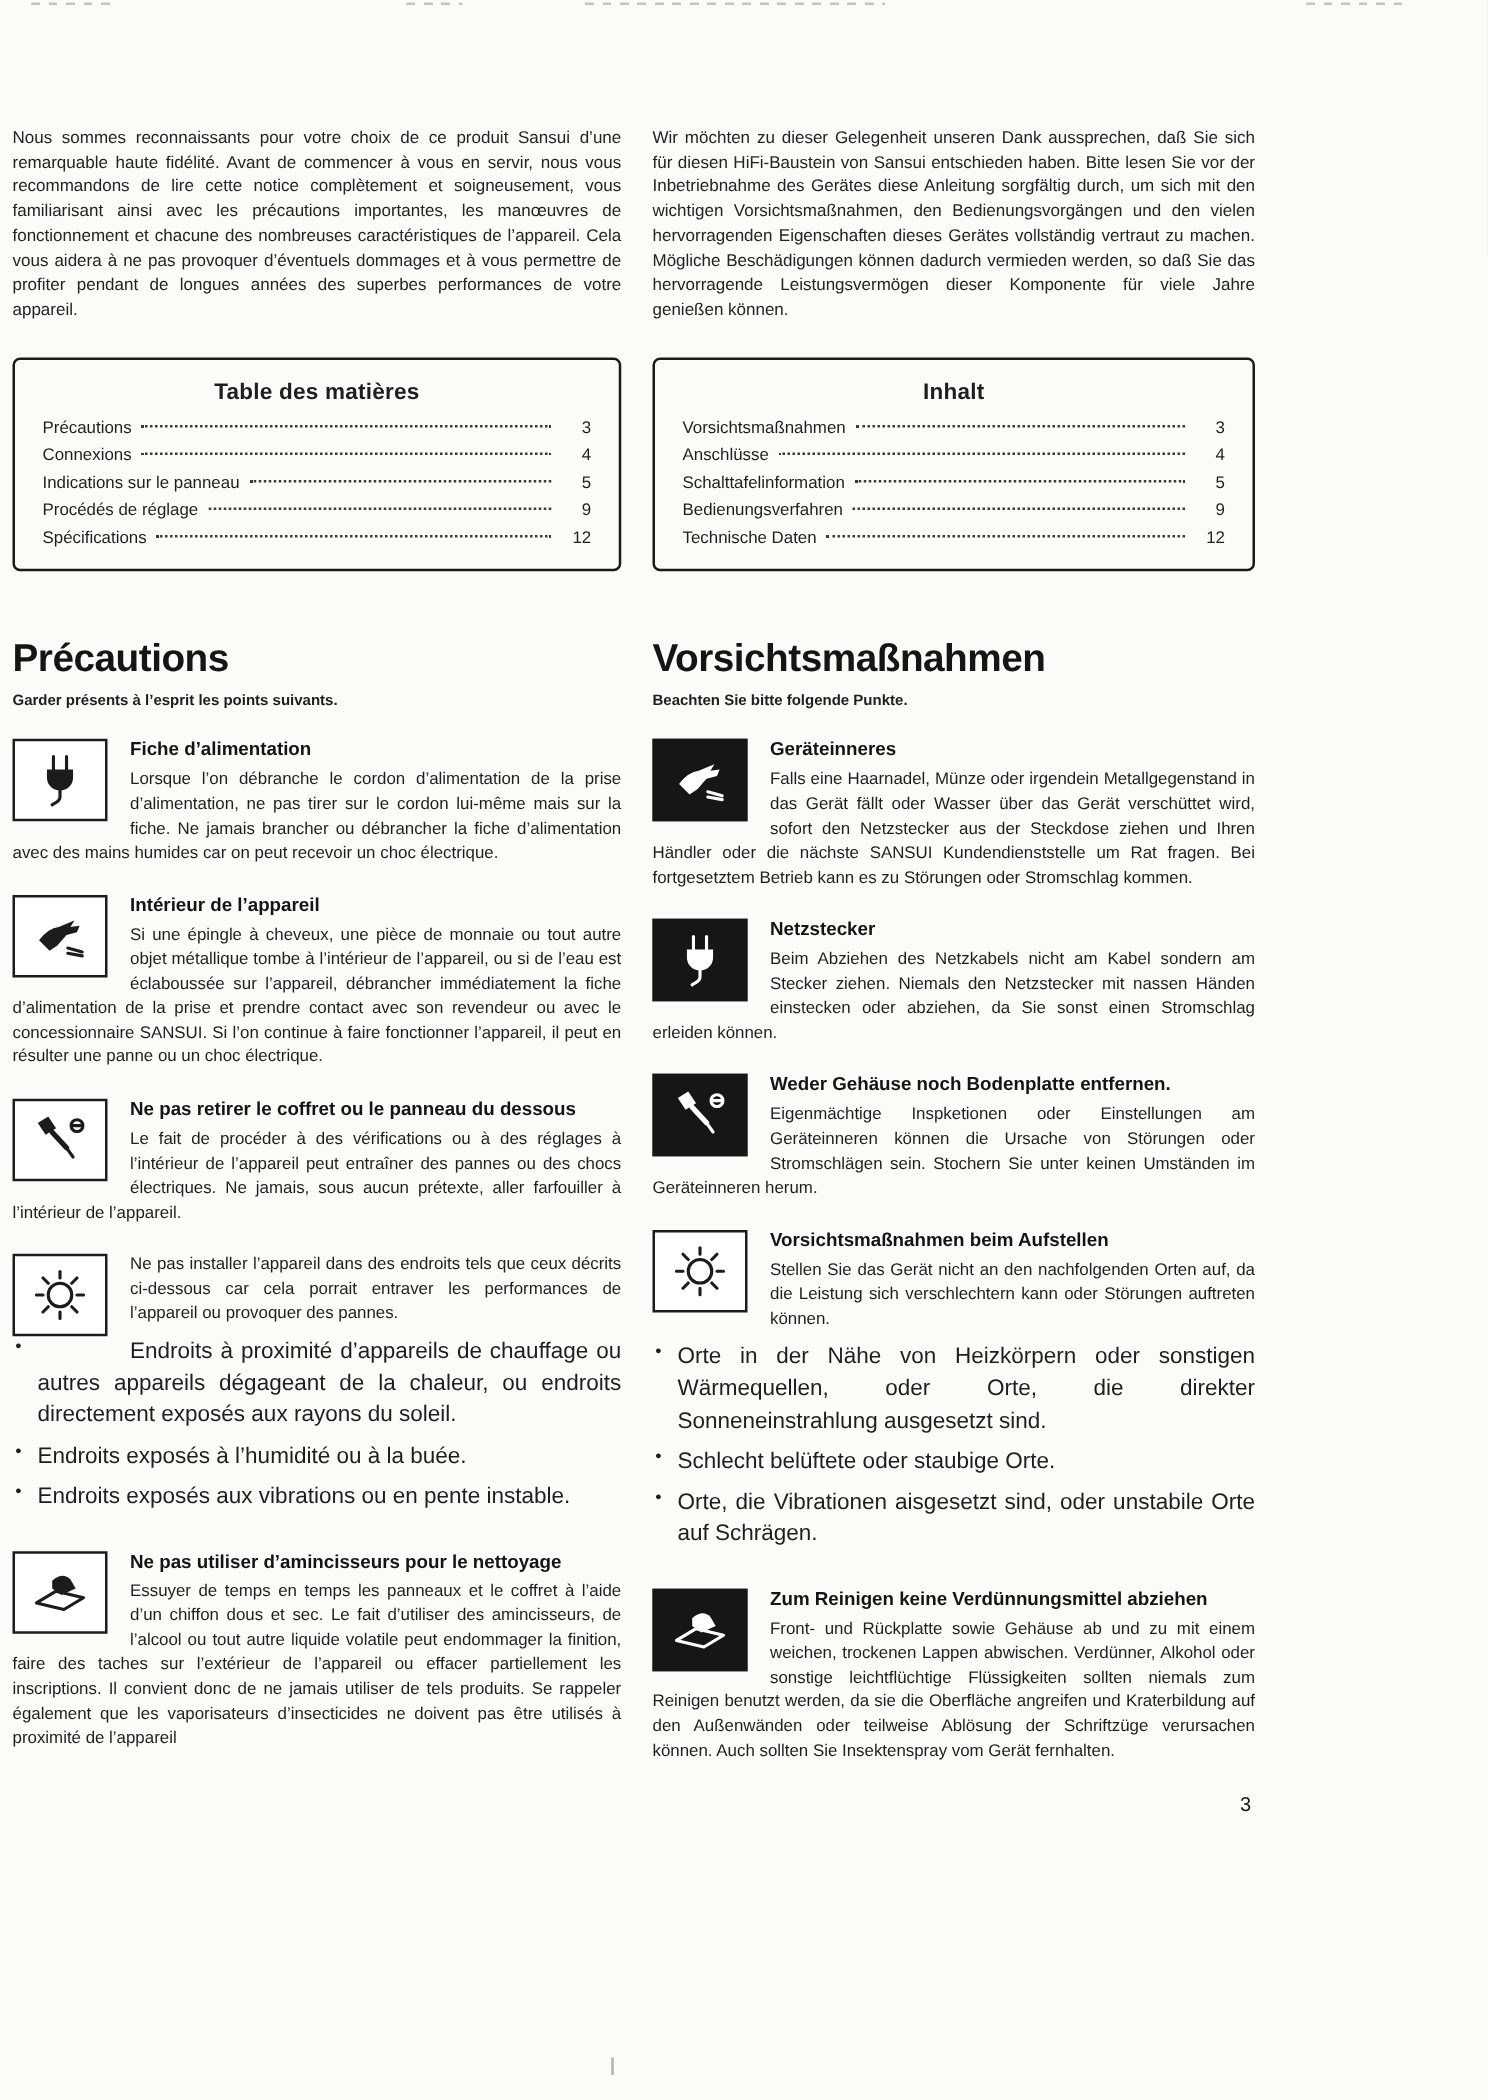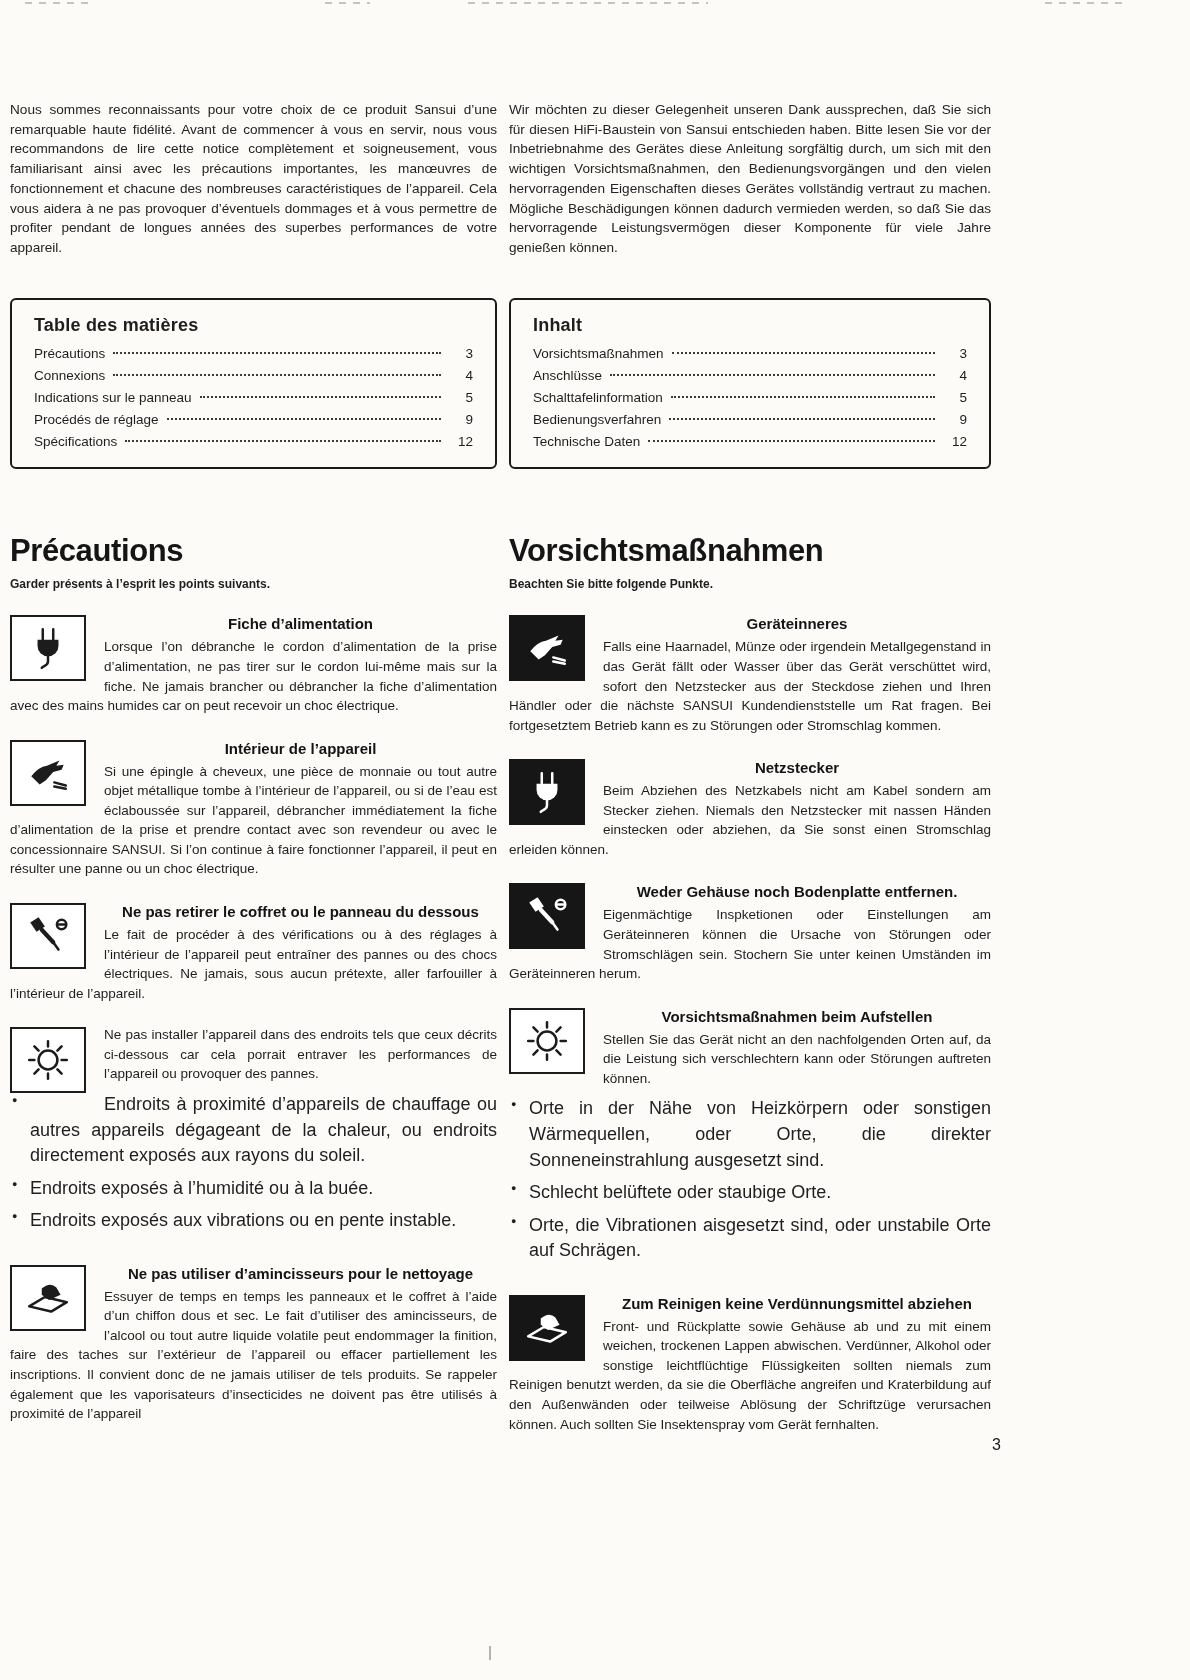--- a/index.html
+++ b/index.html
@@ -19,33 +19,32 @@
   .tick {
     position: absolute; left: 489px; top: 1646px;
     width: 2px; height: 14px; background: #8c8c88; opacity: .65;
   }
   .grid {
     display: grid;
     grid-template-columns: 487px 482px;
     column-gap: 25px;
     padding: 100px 0 0 10px;
     align-items: start;
-    gap: 12px;
   }
   .intro {
     font-size: 13.6px; line-height: 1.45; text-align: justify; color: #232323;
   }
   .toc-box {
     border: 2px solid #1a1a1a;
     border-radius: 6px;
     padding: 15px 22px 16px;
     margin-top: 28px;
     min-height: 146px;
   }
-  .toc-title { font-size: 18px; font-weight: bold; margin-bottom: 8px; letter-spacing: .2px; }
+  .toc-title { font-size: 18px; font-weight: bold; margin-bottom: 8px; letter-spacing: .2px; text-align: center; }
   .toc-item { display: flex; align-items: baseline; font-size: 13.5px; line-height: 1.42; margin-top: 3px; }
   .toc-label { white-space: nowrap; }
   .toc-leader { flex: 1; border-bottom: 2px dotted #3a3a3a; margin: 0 8px; transform: translateY(-4px); min-width: 30px; }
   .toc-page { width: 24px; text-align: right; }
   .main { margin-top: 52px; }
   .main-title { font-size: 31px; font-weight: bold; letter-spacing: -0.4px; color: #151515; }
   .main-subtitle { font-size: 12px; font-weight: bold; margin-top: 8px; }
   .section { display: flow-root; margin-top: 22px; }
   .icon-box {
     float: left;
@@ -54,21 +53,21 @@
     margin: 2px 18px 6px 0;
     display: flex; align-items: center; justify-content: center;
     background: #fff; color: #1c1c1c;
   }
   .icon-box.dark { background: #161616; color: #ffffff; border-color: #161616; }
   .icon-box svg {
     width: 50px; height: 46px;
     stroke: currentColor; fill: none;
     stroke-width: 2.4; stroke-linecap: round; stroke-linejoin: round;
   }
-  .sec-heading { font-size: 15px; font-weight: bold; padding-top: 2px; margin-bottom: 5px; color: #141414; text-align: center; }
+  .sec-heading { font-size: 15px; font-weight: bold; padding-top: 2px; margin-bottom: 5px; color: #141414; }
   .sec-body { font-size: 13.5px; line-height: 1.45; text-align: justify; }
   .bullets { margin-top: 8px; list-style: none; }
   .bullets li {
     position: relative; padding-left: 20px;
     font-size: 18px; line-height: 1.42; margin-bottom: 7px; text-align: justify;
   }
   .bullets li::before { content: "●"; position: absolute; left: 2px; top: 2px; font-size: 9px; }
   .page-number { position: absolute; top: 1436px; left: 992px; font-size: 16px; color: #1a1a1a; }
 </style>
 </head>

